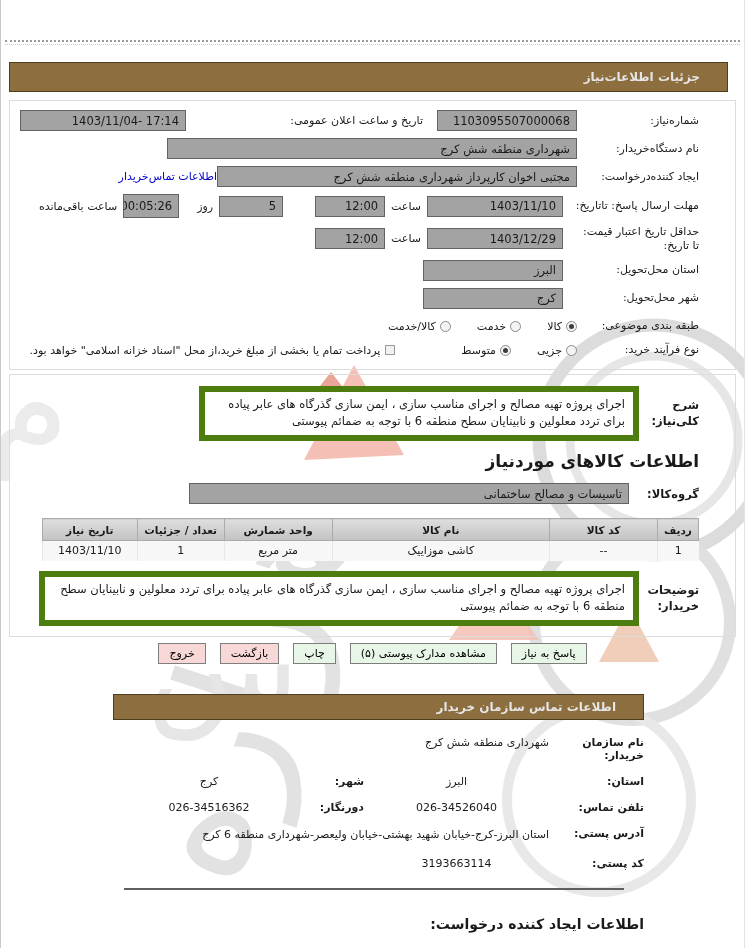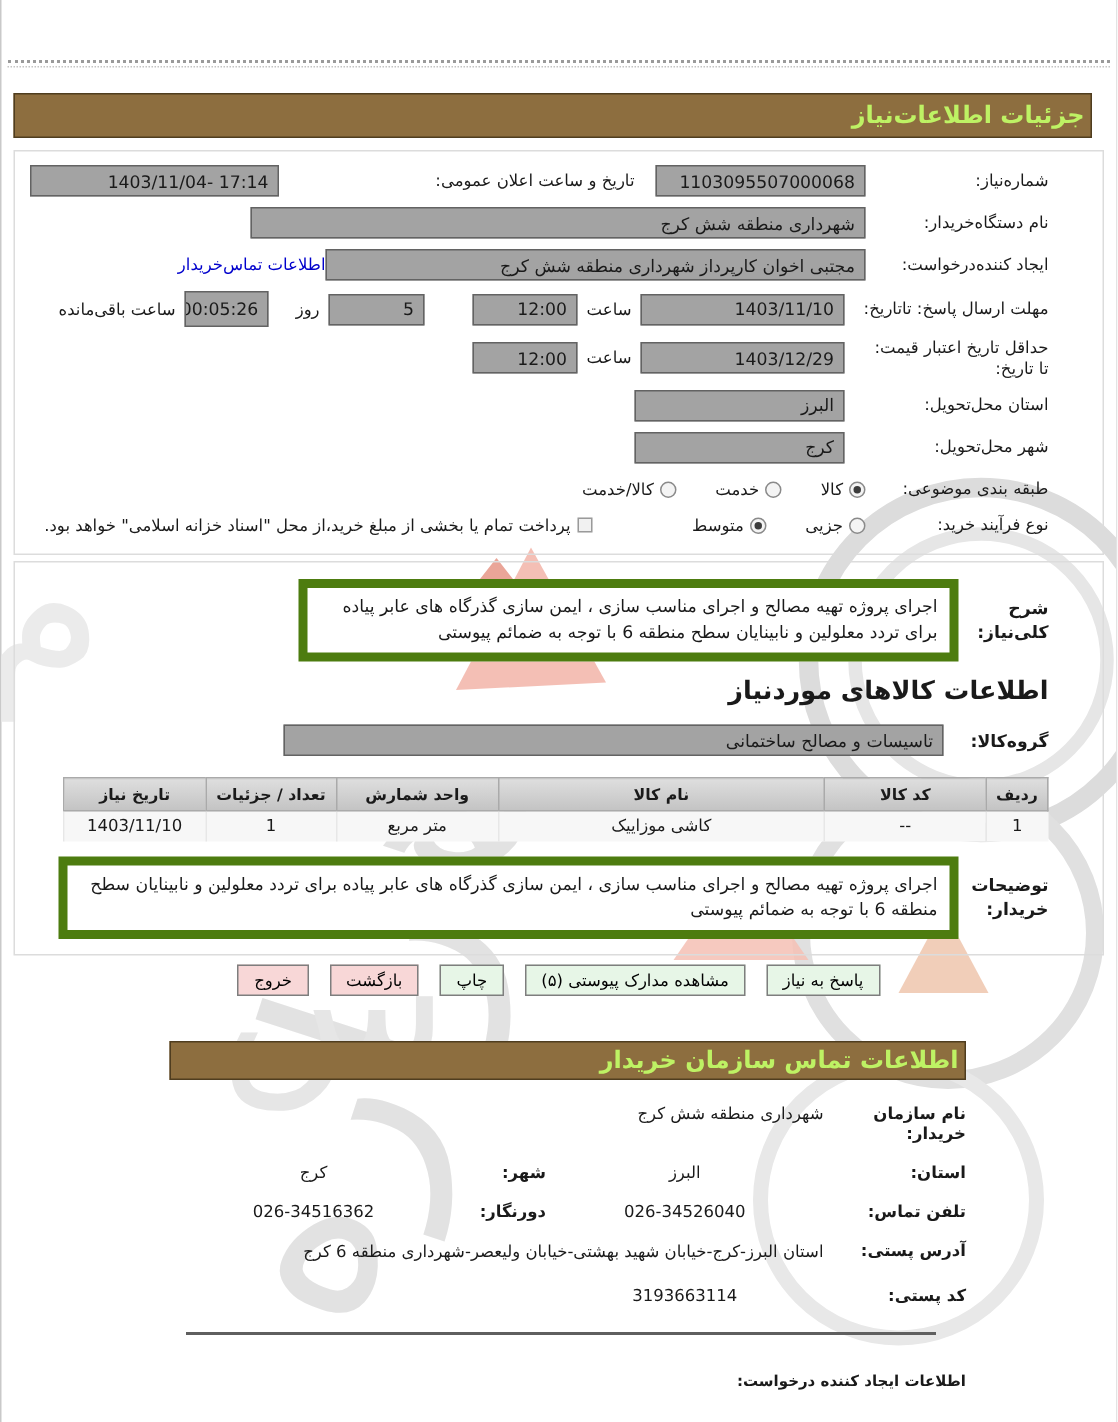--- a/index.html
+++ b/index.html
@@ -7,22 +7,22 @@
   body { font-family: "DejaVu Sans", sans-serif; font-size: 11px; color:#1a1a1a; }
   .page { position:relative; width:745px; height:948px; margin:0; background:#fff;
           border-left:1px solid #c9c9c9; border-right:1px solid #e3e3e3; overflow:hidden; }
   .watermark { position:absolute; inset:0; z-index:0; pointer-events:none; }
   .content { position:relative; z-index:1; }
 
   .top-space { height:40px; }
   .dotted-sep { margin:0 4px; height:5px;
     border-top:2px dotted #9a9a9a; border-bottom:1px dotted #c4c4c4; }
 
-  .brown-bar { background:#8d6e3f; border:1px solid #4f3d1f; color:#bef264; font-weight:bold;
-    font-size:16px; height:30px; line-height:28px; padding:0 4px; }
+  .brown-bar { background:#8d6e3f; border:1px solid #4f3d1f; color:#e5e5e5; font-weight:bold;
+    font-size:12px; height:30px; line-height:28px; padding:0 27px; }
   .bar1 { margin:17px 16px 8px 8px; }
   .bar2 { margin:30px 100px 16px 112px; height:26px; line-height:24px; }
 
   .section { border:1px solid #dcdcdc; margin:0 8px 4px 8px; padding:9px 36px 8px 10px; }
 
   .frow { display:flex; align-items:center; margin-bottom:7px; min-height:21px; }
   .flabel { width:122px; flex:0 0 122px; font-size:11px; line-height:1.25; }
   .box { background:#a3a3a3; border:1px solid #636363; height:21px; display:flex; align-items:center;
          padding:0 6px; font-size:11.5px; overflow:hidden; white-space:nowrap; }
   .num { direction:ltr; unicode-bidi:isolate; }
@@ -62,21 +62,21 @@
   .btn.pink  { background:#f8d7d7; }
 
   .contact { padding:0 100px 0 40px; }
   .crow { display:flex; align-items:flex-start; margin-bottom:13px; }
   .clabel { width:95px; flex:0 0 95px; font-weight:bold; font-size:11px; }
   .cvalue { width:185px; flex:0 0 185px; text-align:center; font-size:11px; }
   .clabel2 { width:90px; flex:0 0 90px; font-weight:bold; font-size:11px; }
   .cvalue2 { width:130px; flex:0 0 130px; text-align:center; font-size:11px; }
   .cvalue-wide { flex:1; text-align:right; font-size:11px; line-height:1.5; }
   .divider { border-top:2px solid #5f5f5f; width:500px; margin:18px 120px 0 auto; }
-  .creator-heading { font-weight:bold; font-size:10px; padding:0 100px; margin:26px 0 20px 16px; }
+  .creator-heading { font-weight:bold; font-size:14px; padding:0 100px; margin:26px 0 20px 16px; }
 </style>
 </head>
 <body>
 
 <div class="page">
 
   <div class="watermark">
     <svg width="745" height="948" viewBox="0 0 745 948" xmlns="http://www.w3.org/2000/svg">
       <circle cx="655" cy="440" r="115" fill="none" stroke="#dcdcdc" stroke-width="13"></circle>
       <circle cx="655" cy="440" r="84" fill="none" stroke="#e6e6e6" stroke-width="9"></circle>

